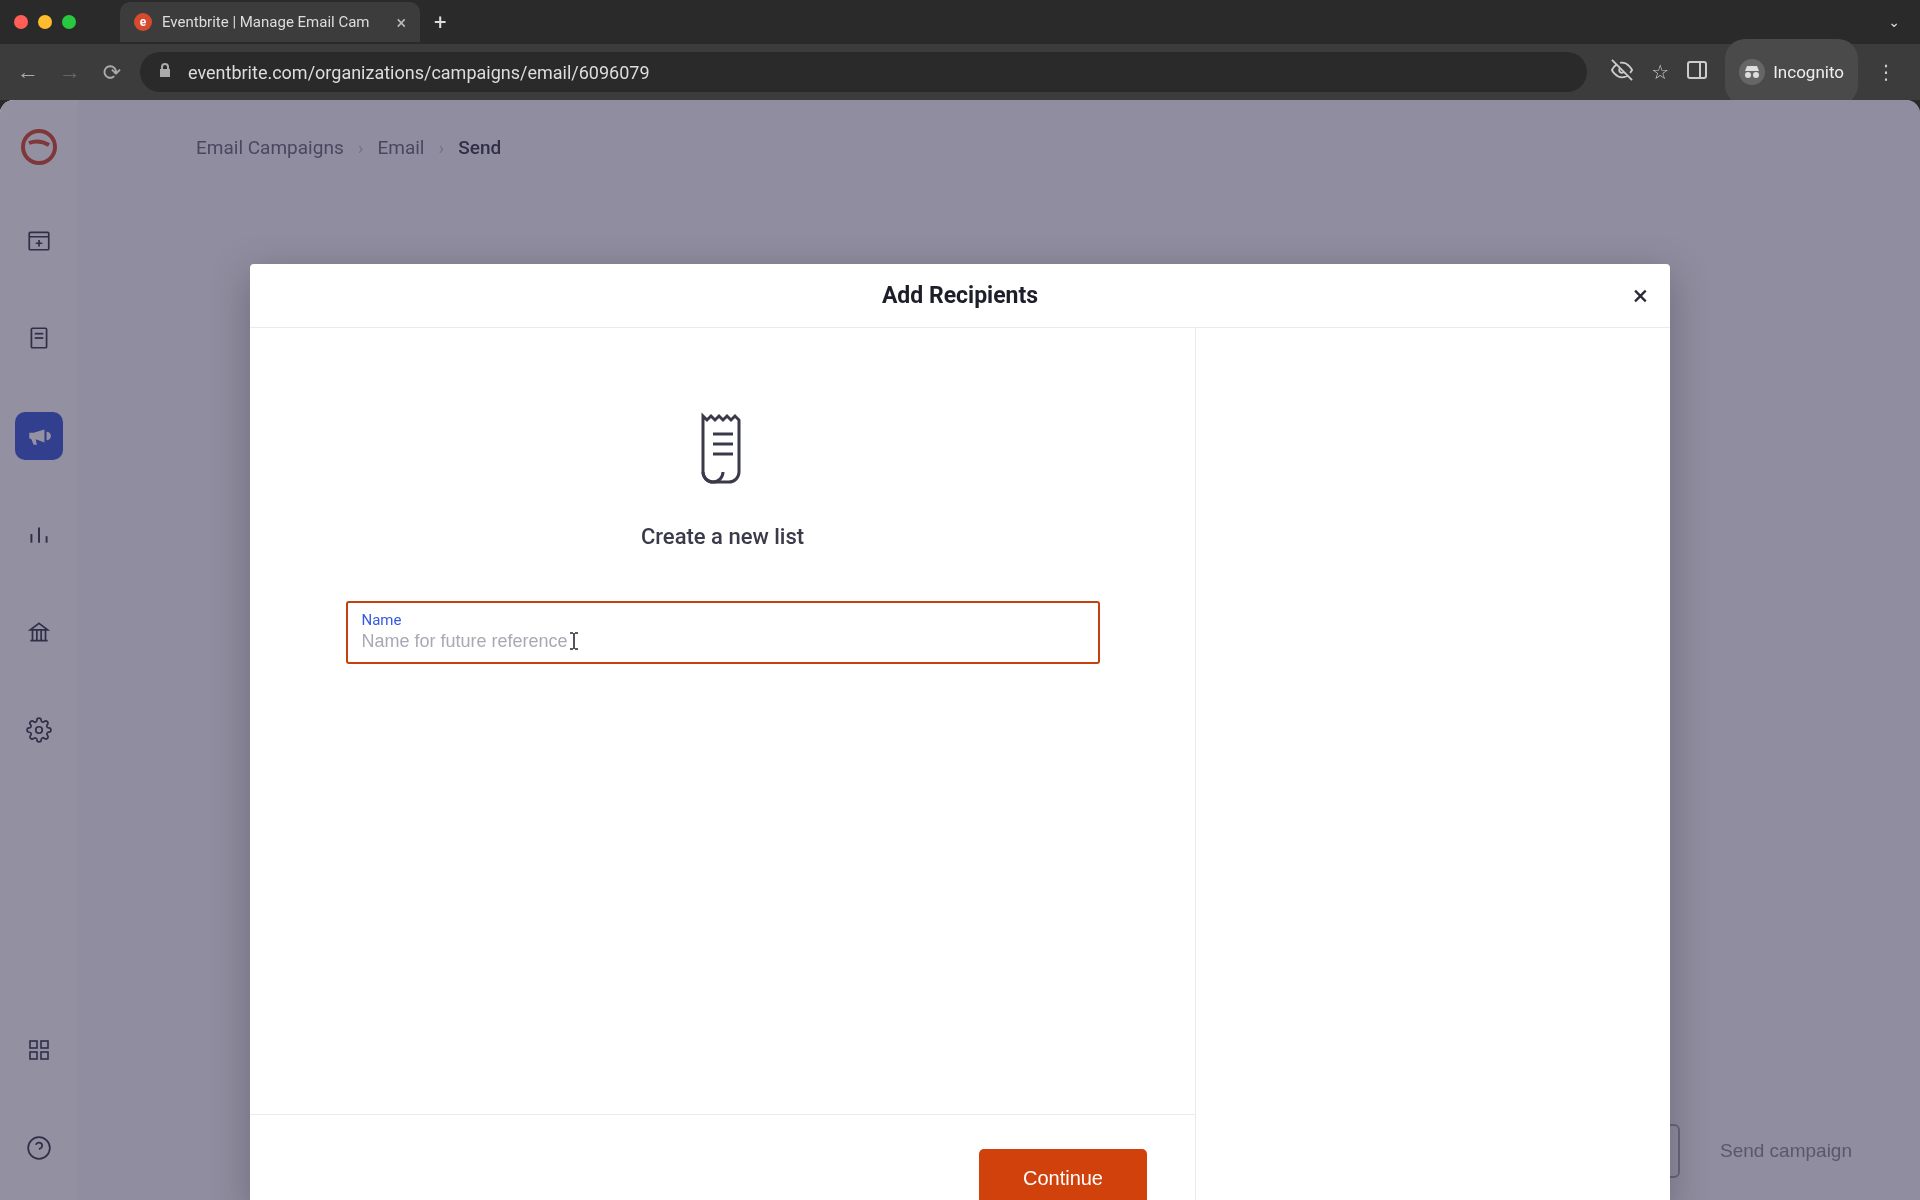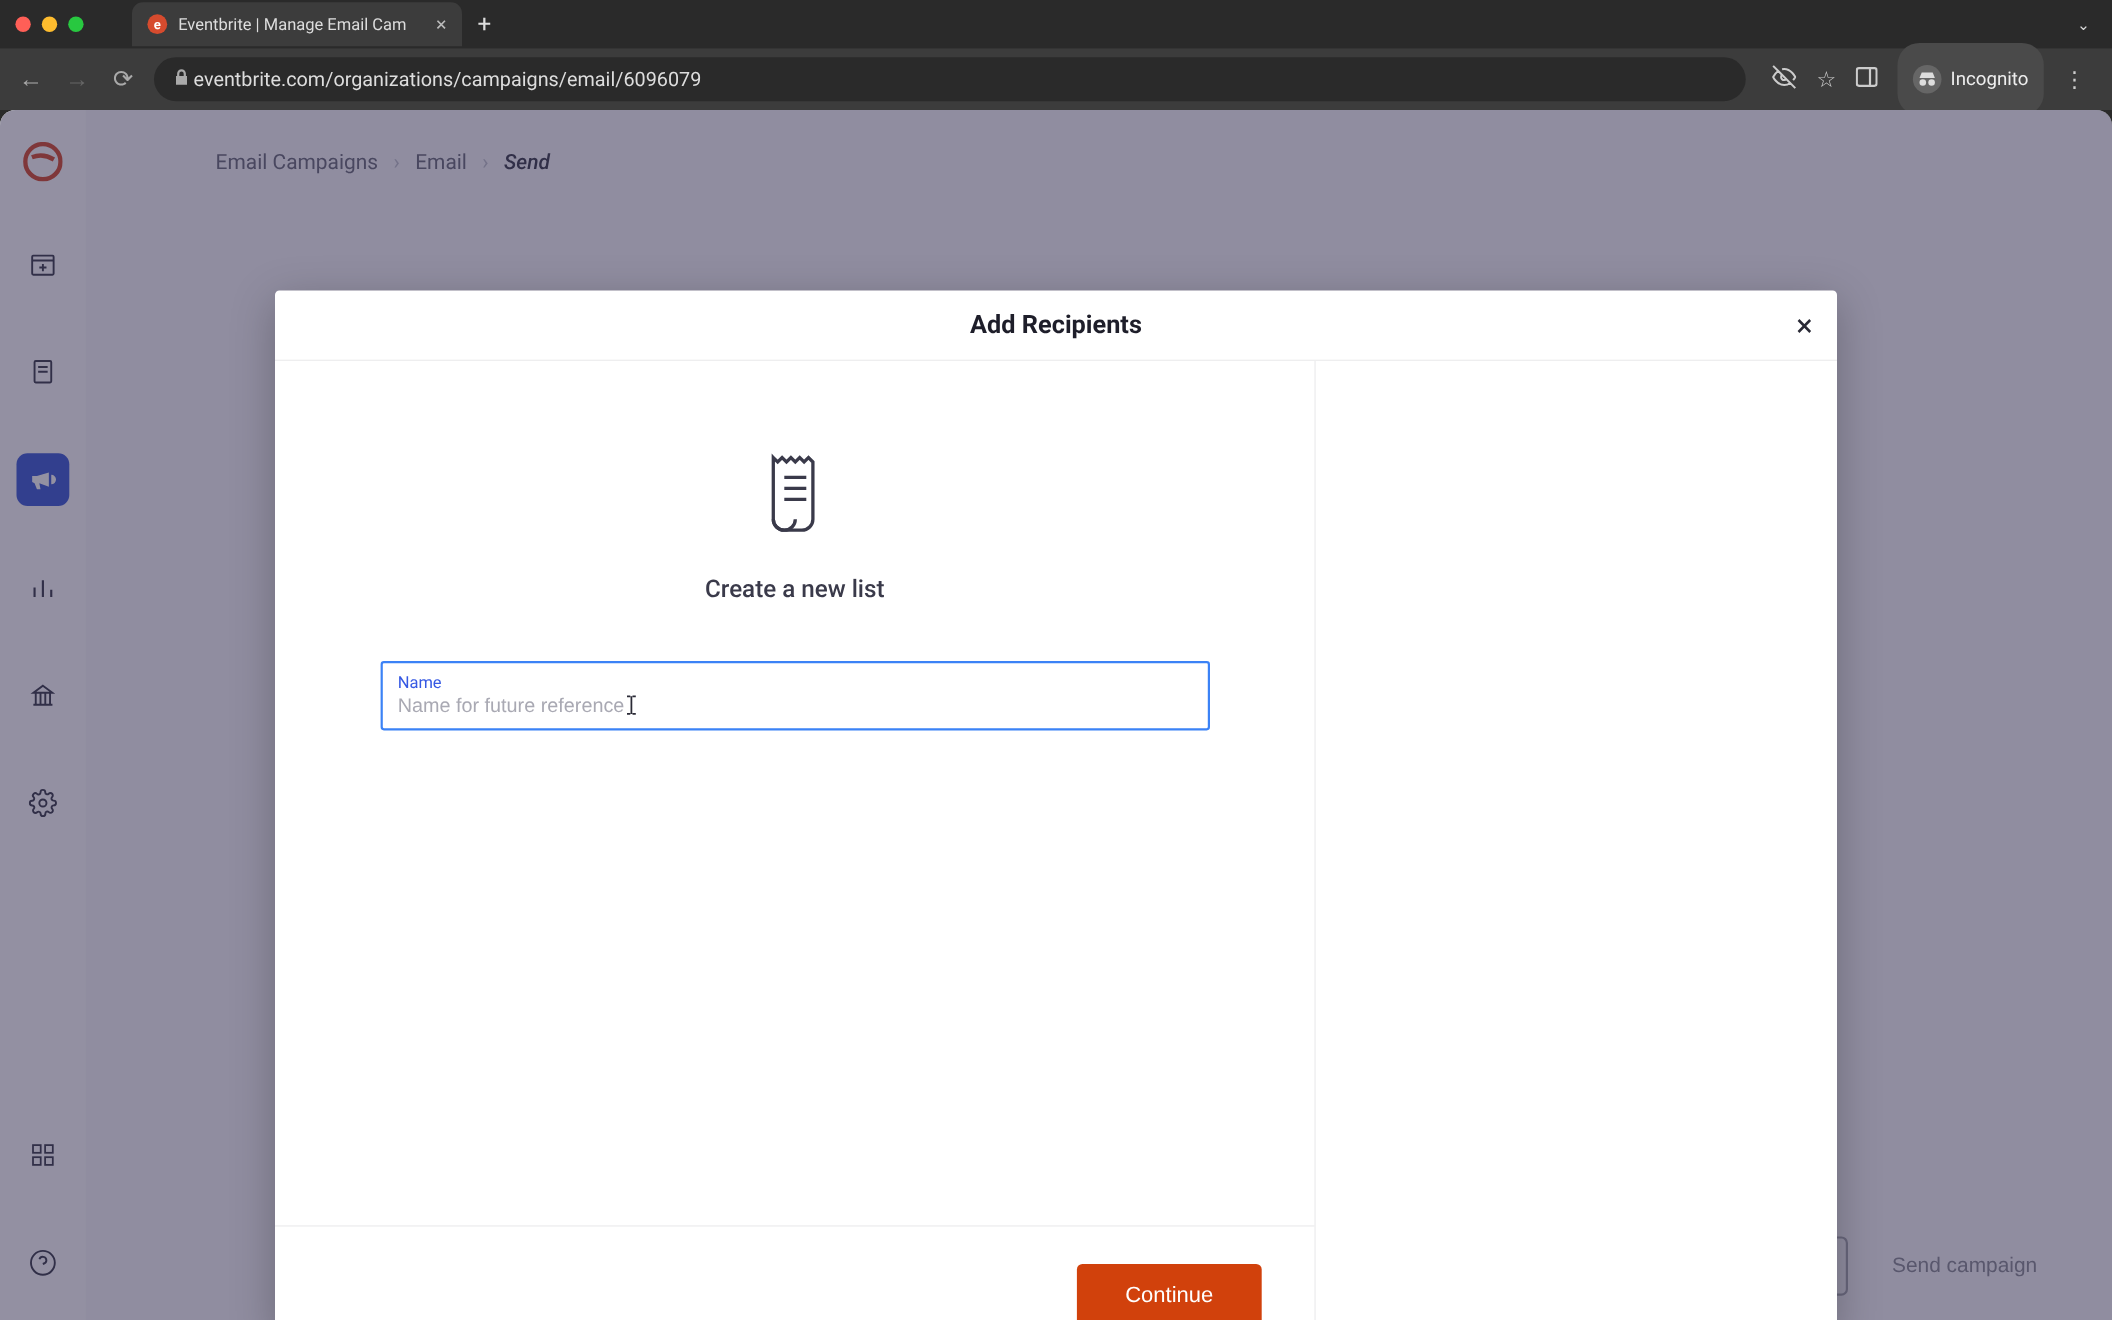--- a/index.html
+++ b/index.html
@@ -110,21 +110,21 @@
     }
     .nav-icon.disabled { color: #666; }
     .address-bar {
       flex: 1;
       background: #2a2a2a;
       border-radius: 22px;
       height: 40px;
       display: flex;
       align-items: center;
       padding: 0 18px;
-      gap: 4px;
+      gap: 16px;
       color: #ddd;
       font-size: 18px;
     }
     .lock-icon { color: #aaa; font-size: 16px; }
     .right-icons {
       display: flex;
       align-items: center;
       gap: 18px;
       padding: 0 10px;
     }
@@ -216,21 +216,20 @@
       align-items: center;
       font-size: 19px;
       color: #6b6b7a;
     }
     .breadcrumb-sep {
       color: #c0c0cc;
     }
     .breadcrumb-item.active {
       color: #3a3a4a;
       font-weight: 500;
-      font-style: italic;
     }
     
     
     .footer-actions {
       position: absolute;
       right: 48px;
       bottom: 22px;
       display: flex;
       gap: 20px;
     }
@@ -321,21 +320,21 @@
       margin-bottom: 36px;
     }
     .modal-heading {
       font-size: 22px;
       color: #3a3a4a;
       margin-bottom: 52px;
       font-weight: 500;
     }
     .name-field {
       width: 754px;
-      border: 2px solid #3b82f6;
+      border: 2px solid #c2410c;
       border-radius: 3px;
       padding: 8px 14px 10px;
       position: relative;
     }
     .name-label {
       font-size: 15px;
       color: #3659e3;
       display: block;
       margin-bottom: 2px;
     }

